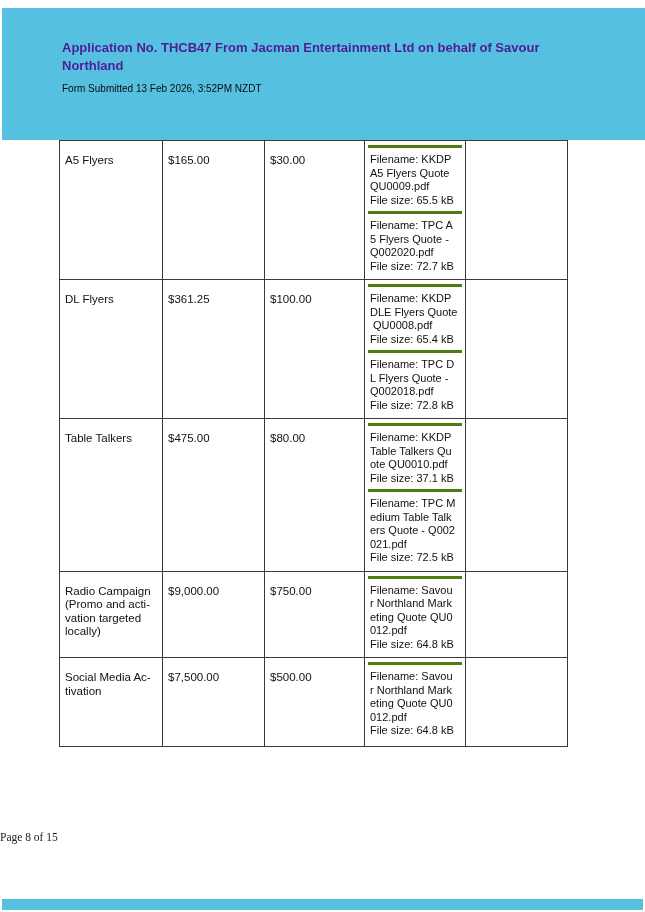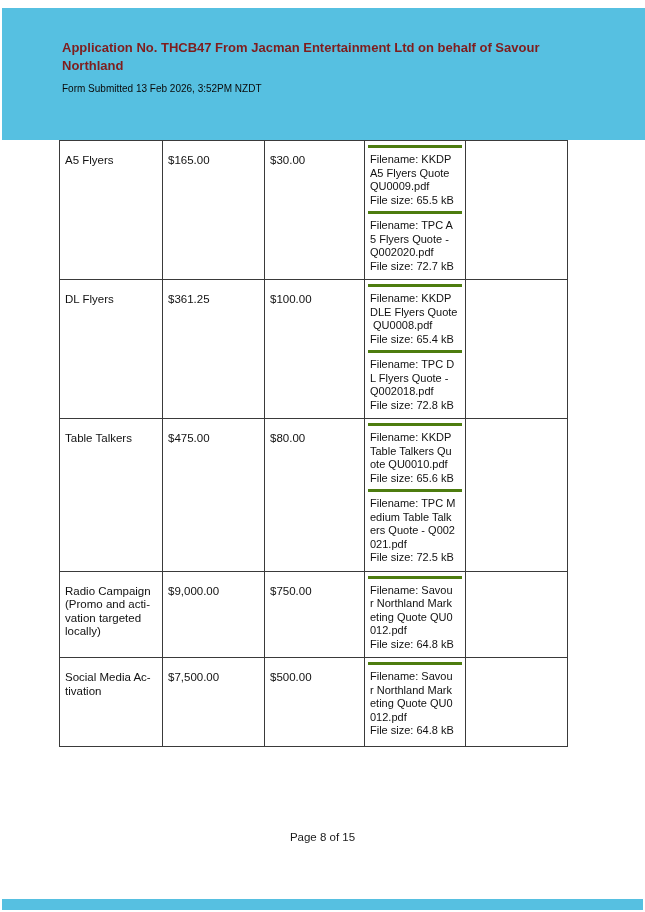--- a/index.html
+++ b/index.html
@@ -25,21 +25,21 @@
     line-height:22px;
     white-space:pre-line;
     color:#0a0a0a;
   }
   .doc-application {
     margin-top:5px;
     font-size:13px;
     font-weight:bold;
     line-height:18px;
     white-space:pre-line;
-    color:#7f1d1d;
+    color:#4c1d95;
   }
   .doc-submitted {
     margin-top:7px;
     font-size:10px;
     line-height:13px;
     color:#0a0a0a;
   }
   
   .grants-table {
     position:absolute;
@@ -71,23 +71,24 @@
   tr.r1 { height:128px; }
   tr.r2 { height:129px; }
   tr.r3 { height:140px; }
   tr.r4 { height:80px;  }
   tr.r5 { height:89px;  }
   tr.r6 { height:79px;  }
   
   .page-footer {
     position:absolute;
     left:0; top:831px; width:645px;
-    text-align:center;
+    text-align:left;
     font-size:11.5px;
     color:#1a1a1a;
+    font-family:Liberation Serif, serif;
   }
   
   .next-page-strip {
     position:absolute;
     left:2px; right:2px; top:899px;
     height:11px;
     background:#56c0e1;
   }
 </style>
 </head>
@@ -153,21 +154,21 @@
 
     <tr class="r3">
       <td class="c-item">Table Talkers</td>
       <td class="c-money">$475.00</td>
       <td class="c-money">$80.00</td>
       <td class="c-files">
         <div class="file-block">
           <div class="file-name">Filename: KKDP
 Table Talkers Qu
 ote QU0010.pdf</div>
-          <div class="file-size">File size: 65.6 kB</div>
+          <div class="file-size">File size: 37.1 kB</div>
         </div>
         <div class="file-block">
           <div class="file-name">Filename: TPC M
 edium Table Talk
 ers Quote - Q002
 021.pdf</div>
           <div class="file-size">File size: 72.5 kB</div>
         </div>
       </td>
       <td class="c-empty"></td>

